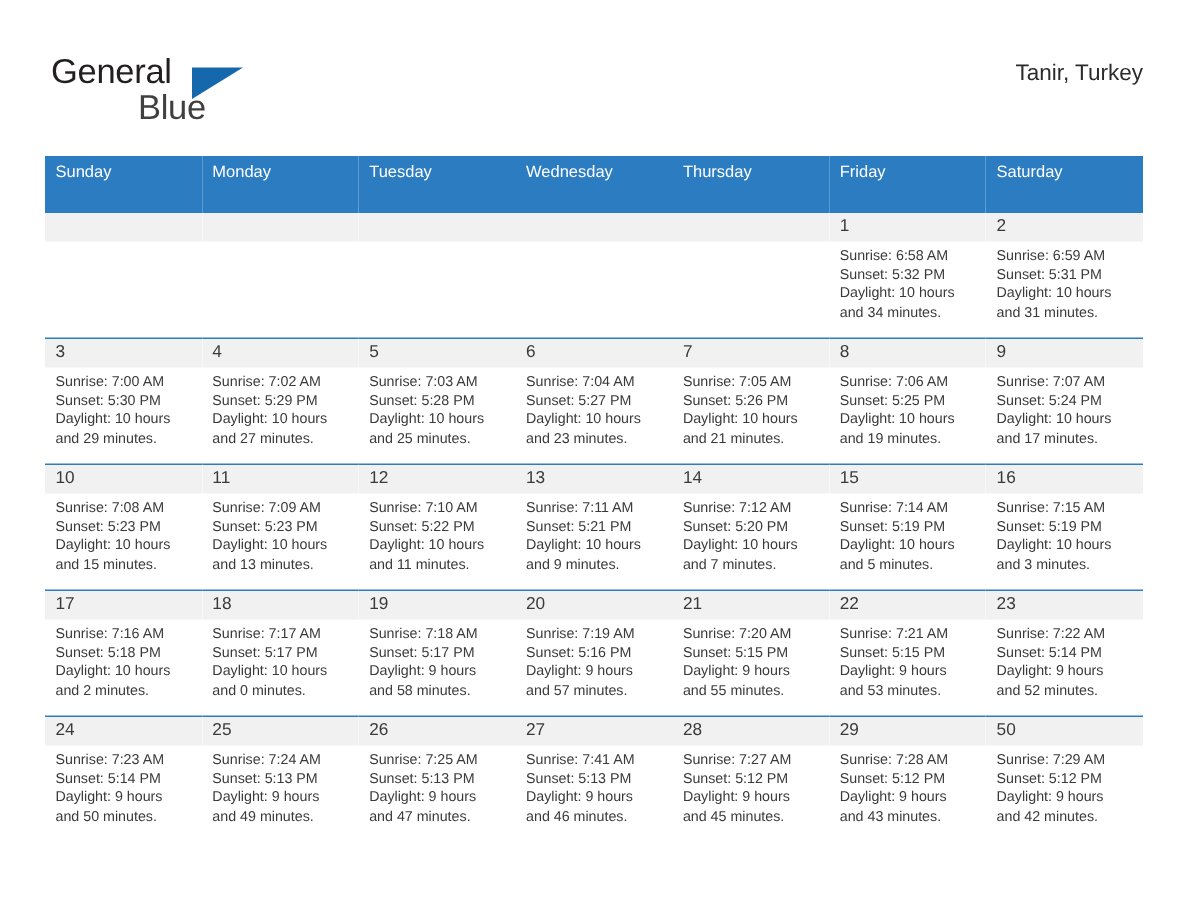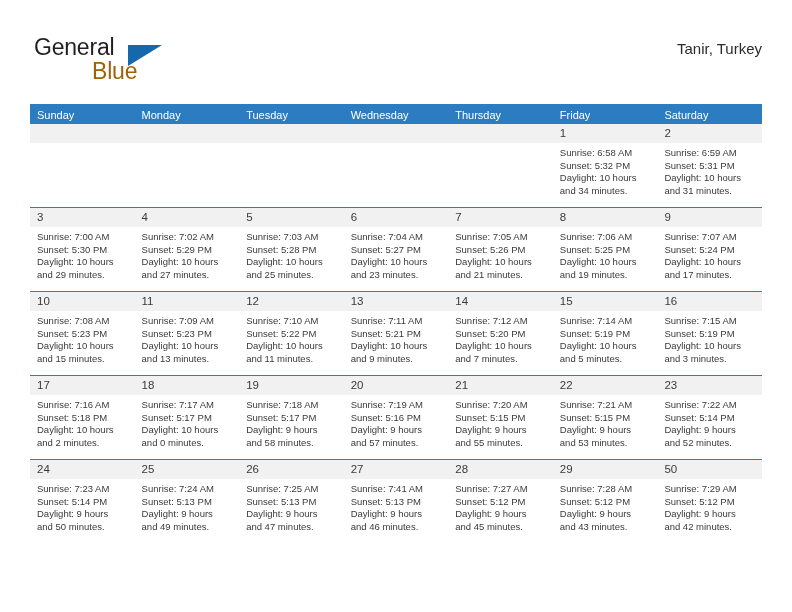--- a/index.html
+++ b/index.html
@@ -44,21 +44,21 @@
     letter-spacing: -0.2px;
     color: #231f20;
     font-family: "Liberation Sans", sans-serif;
   }
   .logo-blue {
     position: absolute;
     left: 58px;
     top: 24px;
     font-size: 23px;
     letter-spacing: -0.2px;
-    color: #a16207;
+    color: #404040;
     font-family: "Liberation Sans", sans-serif;
     text-align: right;
   }
   .logo-triangle {
     position: absolute;
     left: 94px;
     top: 11px;
     width: 0;
     height: 0;
     border-left: 34px solid #1668ad;
@@ -96,21 +96,21 @@
     width: 732px;
     border-collapse: collapse;
     table-layout: fixed;
   }
   table.cal-table th {
     background: #2b7cc0;
     color: #ffffff;
     font-size: 11px;
     font-weight: normal;
     text-align: left;
-    padding: 5px 0 3px 7px;
+    padding: 5px 0 21px 7px;
     height: 12px;
     border: none;
   }
   table.cal-table td {
     vertical-align: top;
     padding: 0;
     border: none;
     border-top: 1px solid #2b7cc0;
     height: 83px;
     background: #ffffff;

